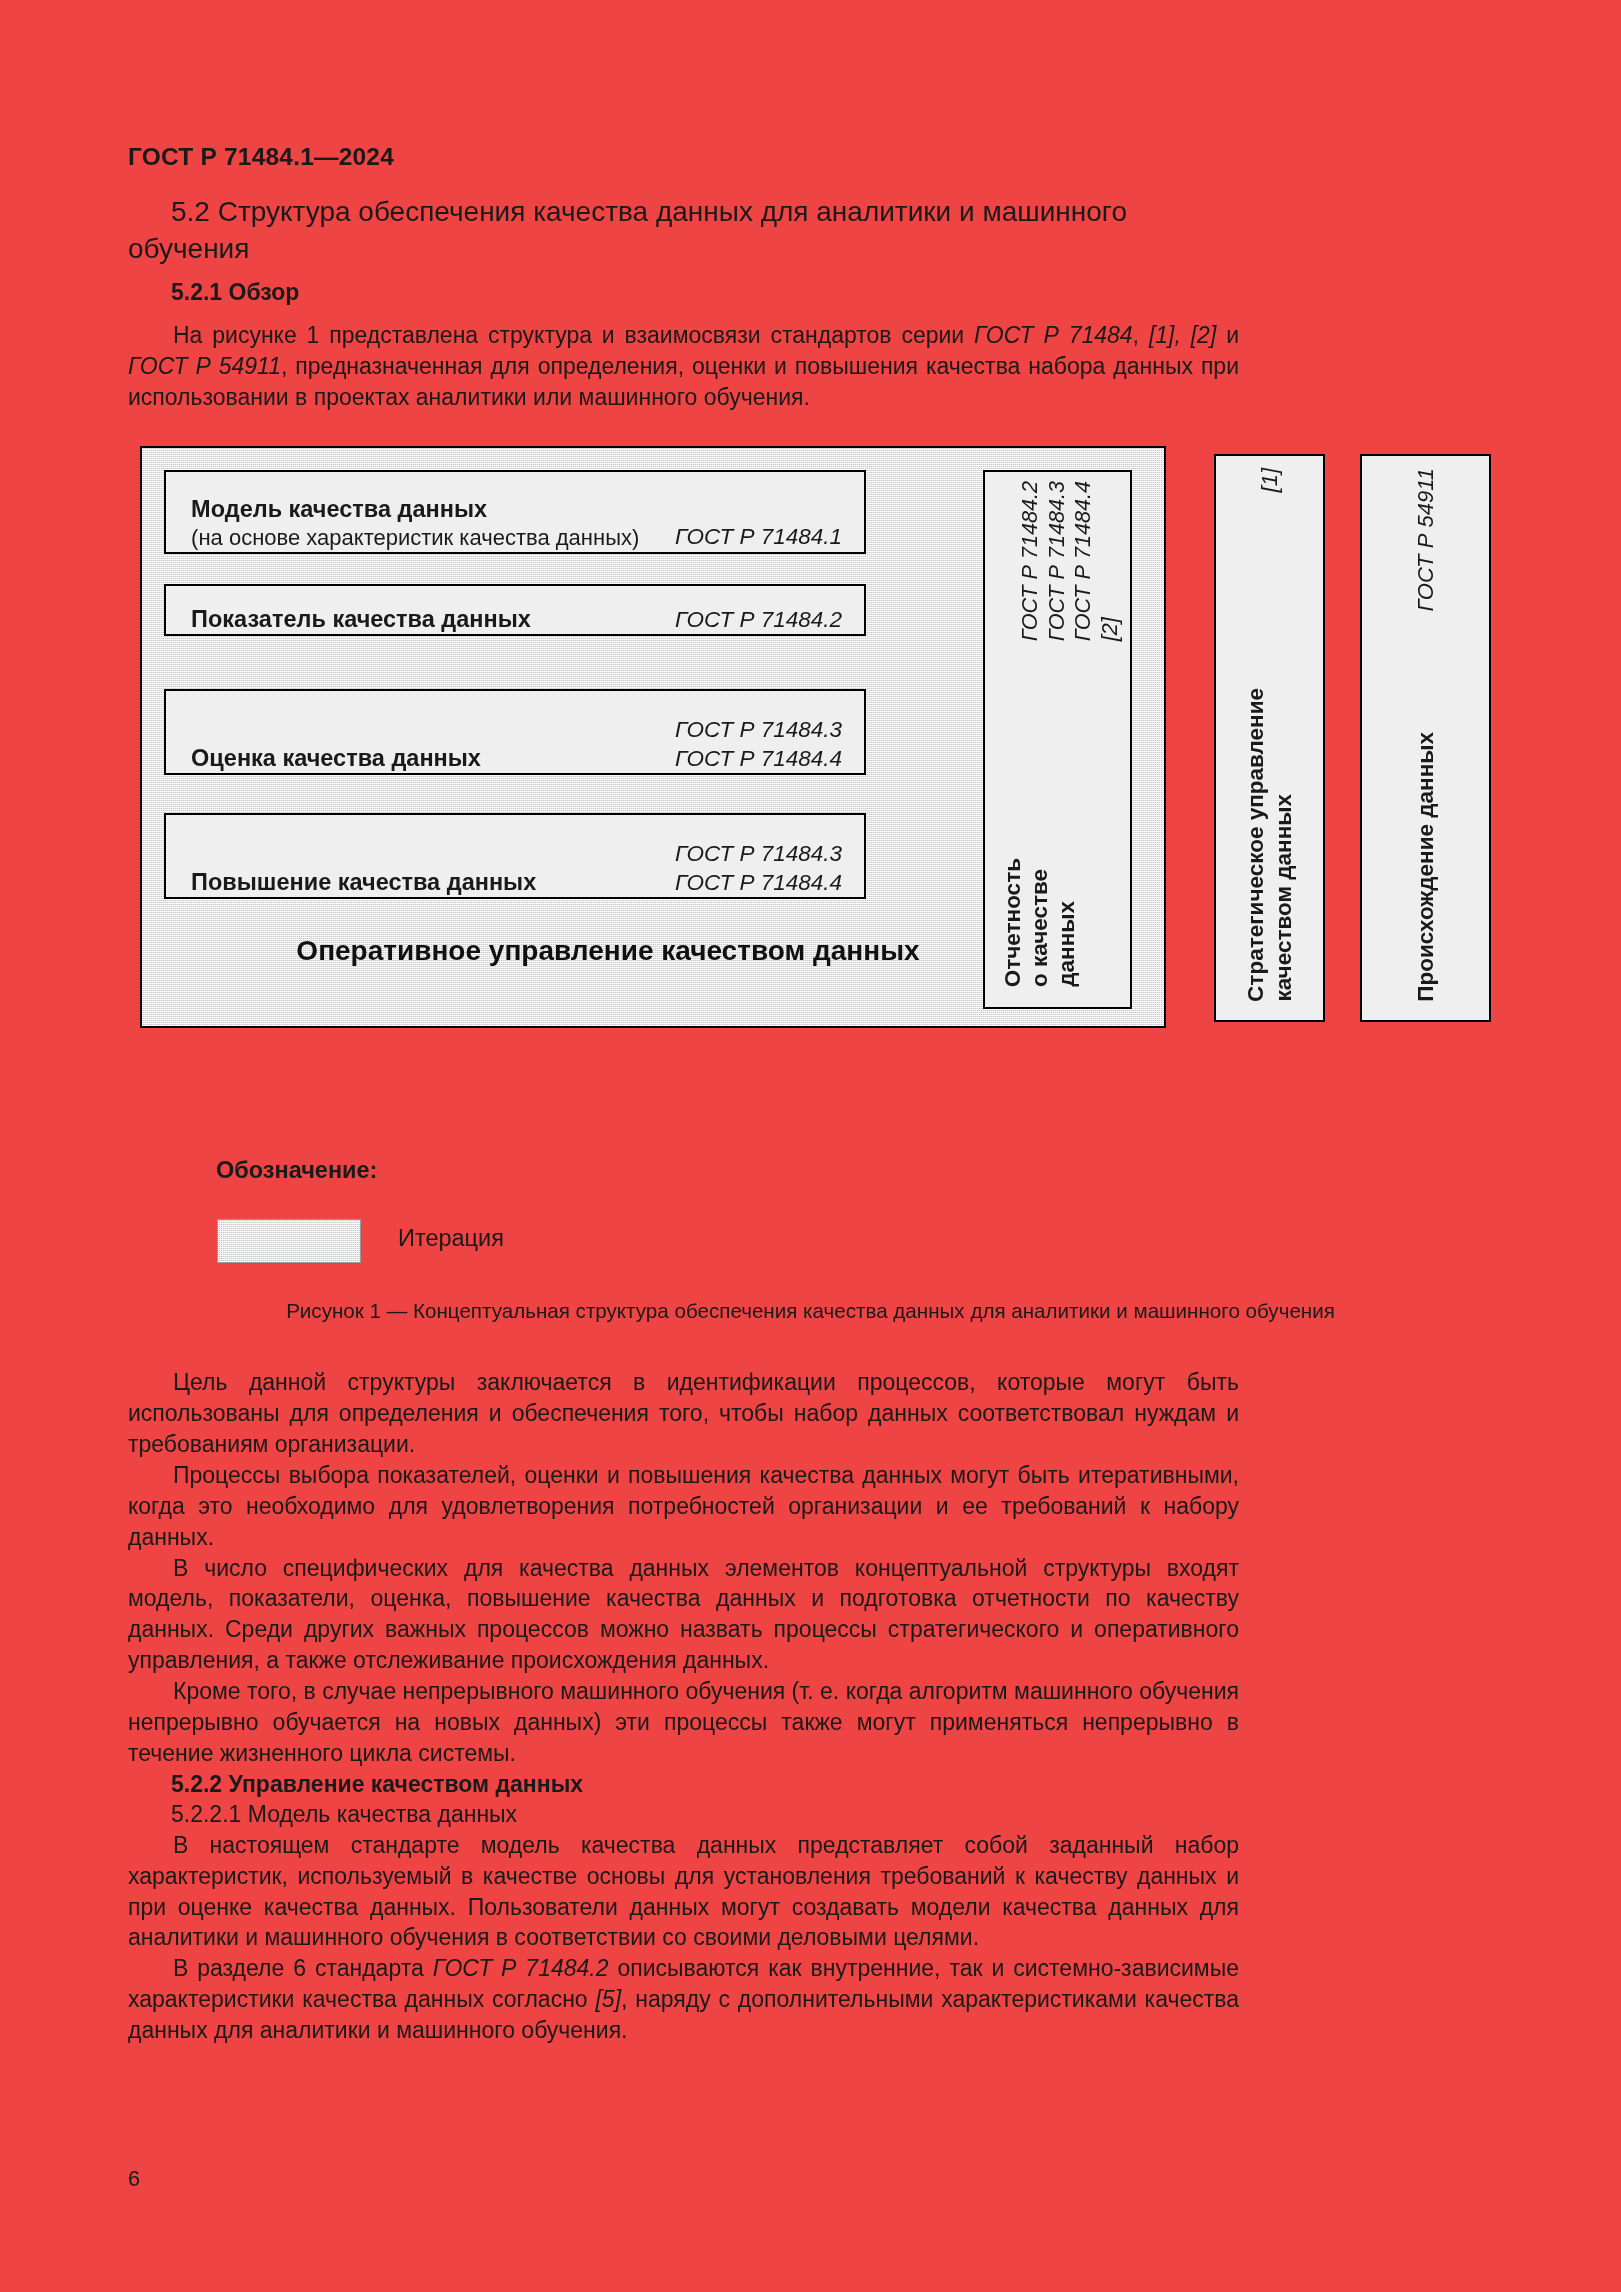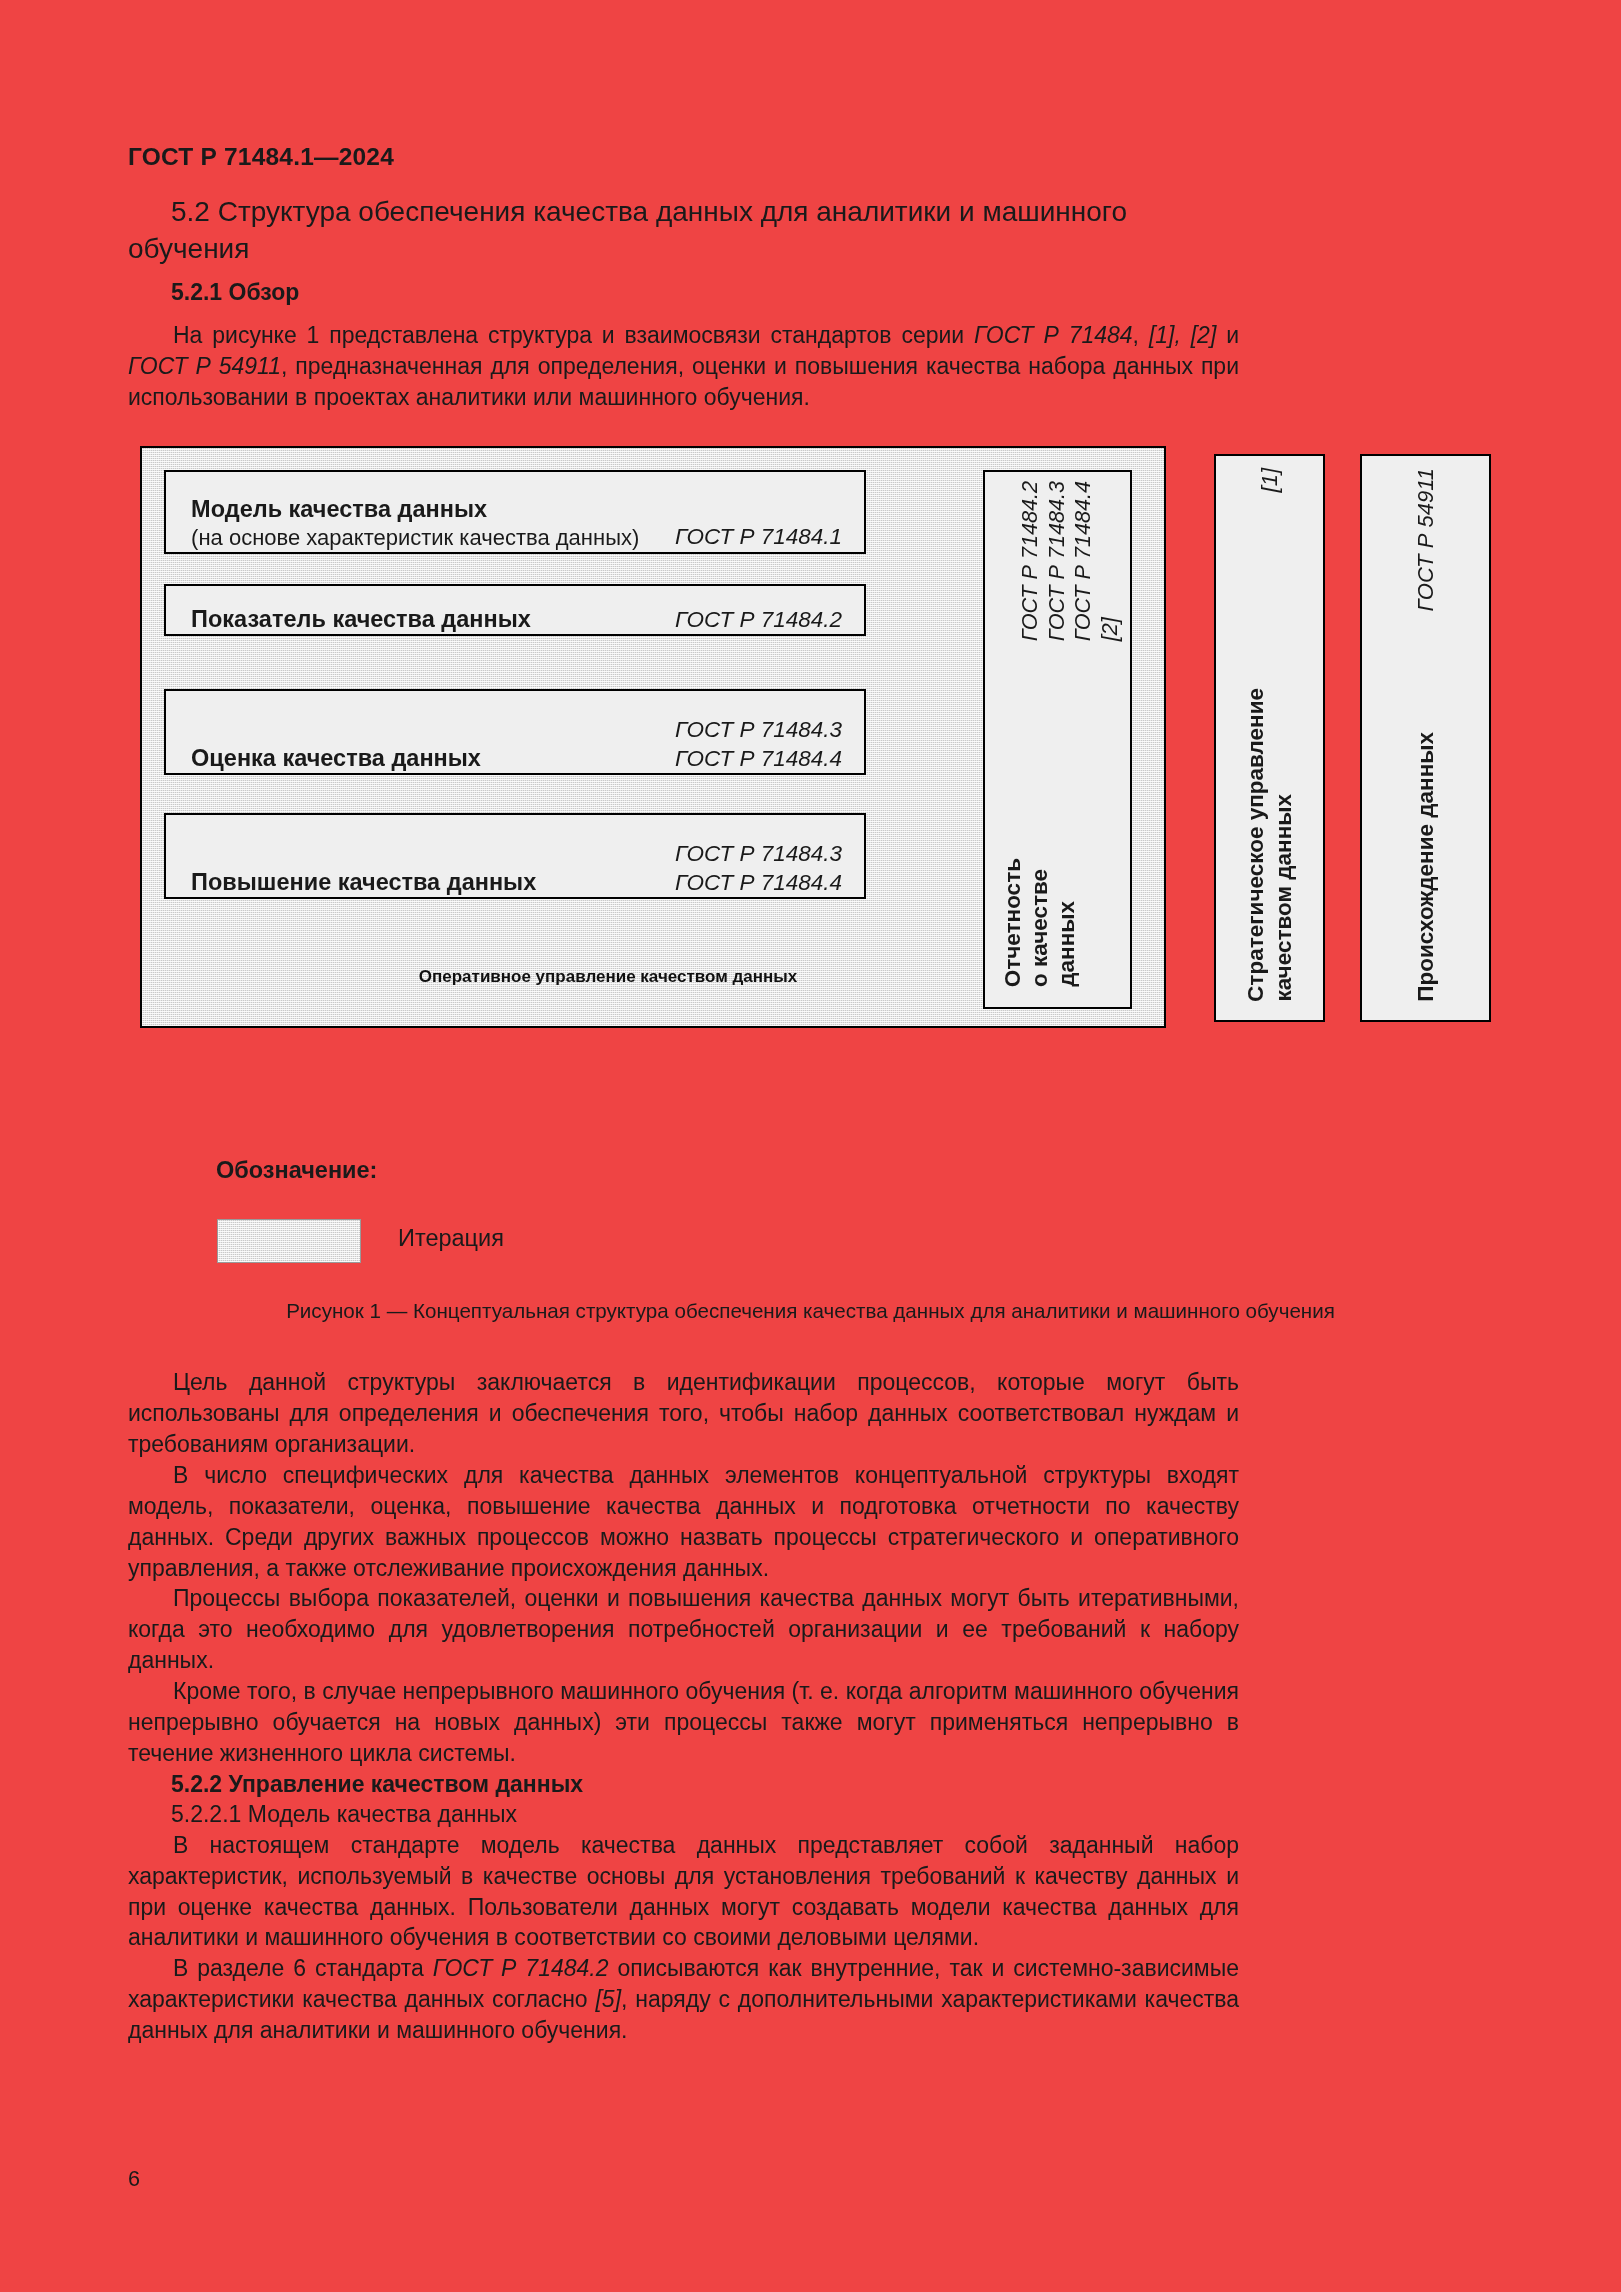--- a/index.html
+++ b/index.html
@@ -166,24 +166,23 @@
     text-align: right;
   }
 
   
   #operational-label {
     position: absolute;
     left: 118px;
     top: 487px;
     width: 696px;
     text-align: center;
-    font-size: 17px;
+    font-size: 28px;
     font-weight: bold;
     color: #101010;
-    margin-top: 32px;
   }
 
   
   .side-col {
     position: absolute;
     top: 7.8px;
     background: #efefef;
     border: 2.9px solid #000;
     box-sizing: border-box;
     height: 568px;
@@ -339,22 +338,22 @@
   </div>
 
   <div id="legend-title">Обозначение:</div>
   <div id="legend-swatch" class="hatch"></div>
   <div id="legend-text">Итерация</div>
 
   <div id="figure-caption">Рисунок 1 — Концептуальная структура обеспечения качества данных для аналитики и машинного обучения</div>
 
   <div class="col" style="top:1367px;">
     <p class="body">Цель данной структуры заключается в идентификации процессов, которые могут быть использованы для определения и обеспечения того, чтобы набор данных соответствовал нуждам и требованиям организации.</p>
+    <p class="body">Процессы выбора показателей, оценки и повышения качества данных могут быть итеративными, когда это необходимо для удовлетворения потребностей организации и ее требований к набору данных.</p>
     <p class="body">В число специфических для качества данных элементов концептуальной структуры входят модель, показатели, оценка, повышение качества данных и подготовка отчетности по качеству данных. Среди других важных процессов можно назвать процессы стратегического и оперативного управления, а также отслеживание происхождения данных.</p>
-    <p class="body">Процессы выбора показателей, оценки и повышения качества данных могут быть итеративными, когда это необходимо для удовлетворения потребностей организации и ее требований к набору данных.</p>
     <p class="body">Кроме того, в случае непрерывного машинного обучения (т. е. когда алгоритм машинного обучения непрерывно обучается на новых данных) эти процессы также могут применяться непрерывно в течение жизненного цикла системы.</p>
 
     <h3 class="sub">5.2.2  Управление качеством данных</h3>
     <h3 class="sub-plain">5.2.2.1  Модель качества данных</h3>
 
     <p class="body">В настоящем стандарте модель качества данных представляет собой заданный набор характеристик, используемый в качестве основы для установления требований к качеству данных и при оценке качества данных. Пользователи данных могут создавать модели качества данных для аналитики и машинного обучения в соответствии со своими деловыми целями.</p>
 
     <p class="body"><span>В разделе 6 стандарта </span><span class="it">ГОСТ Р 71484.2</span><span> описываются как внутренние, так и системно-зависимые характеристики качества данных согласно </span><span class="it">[5]</span><span>, наряду с дополнительными характеристиками качества данных для аналитики и машинного обучения.</span></p>
   </div>
 

